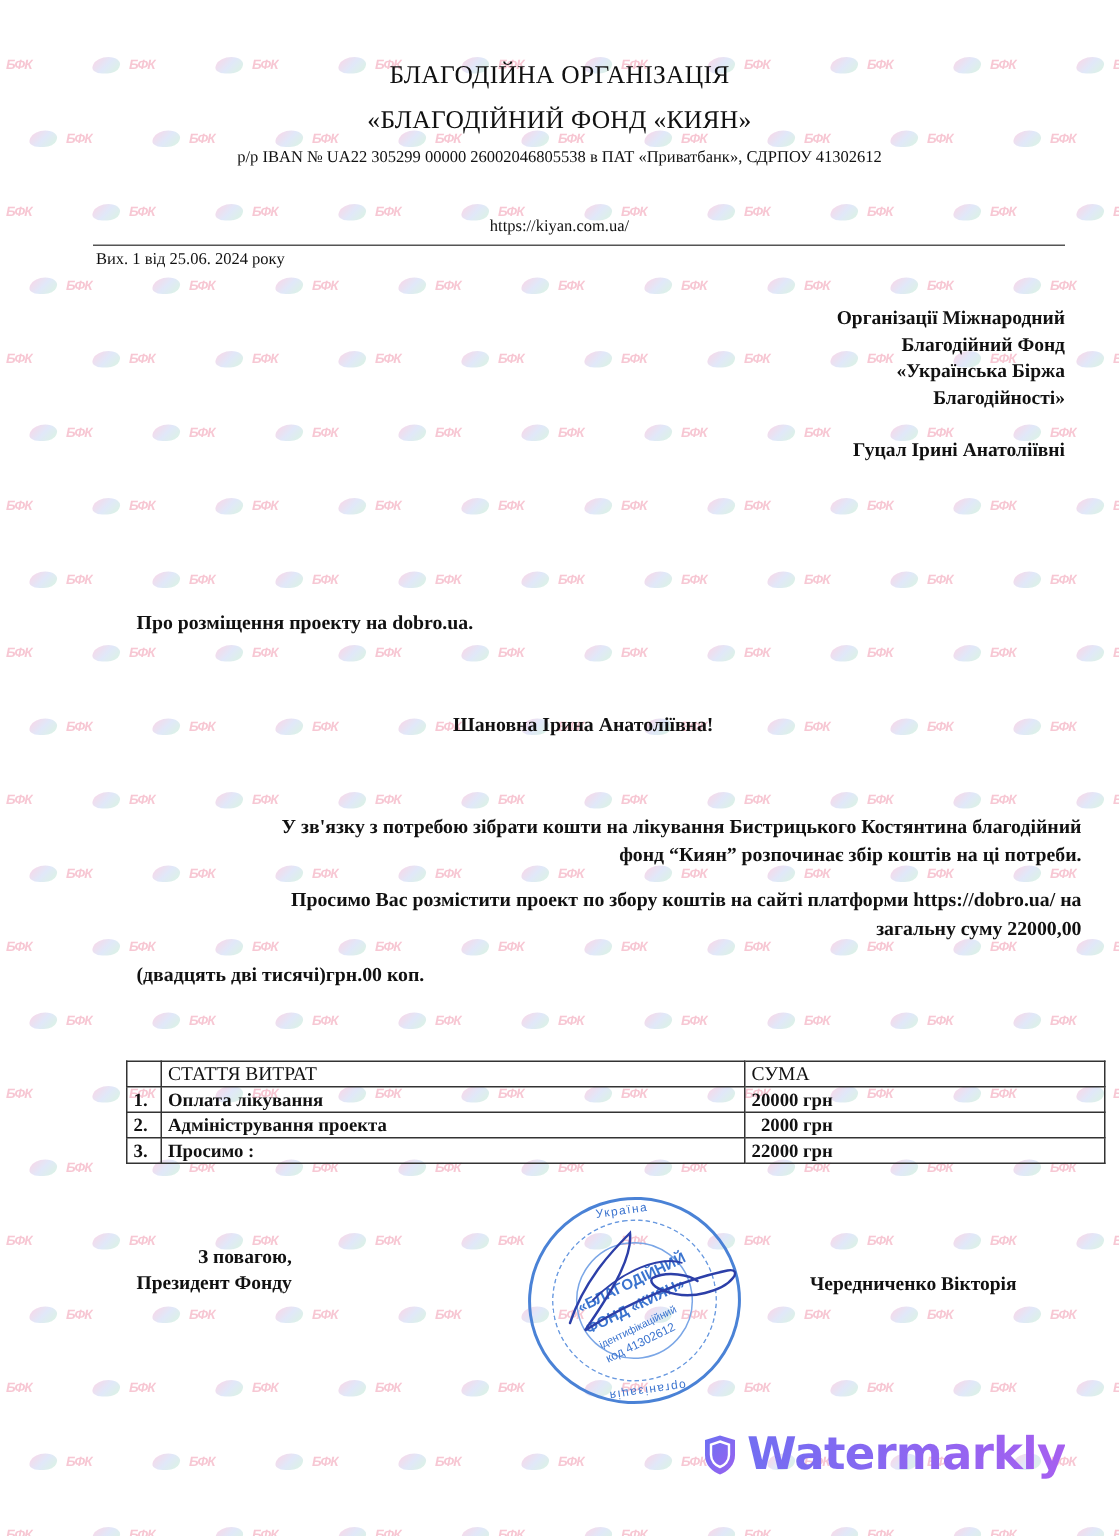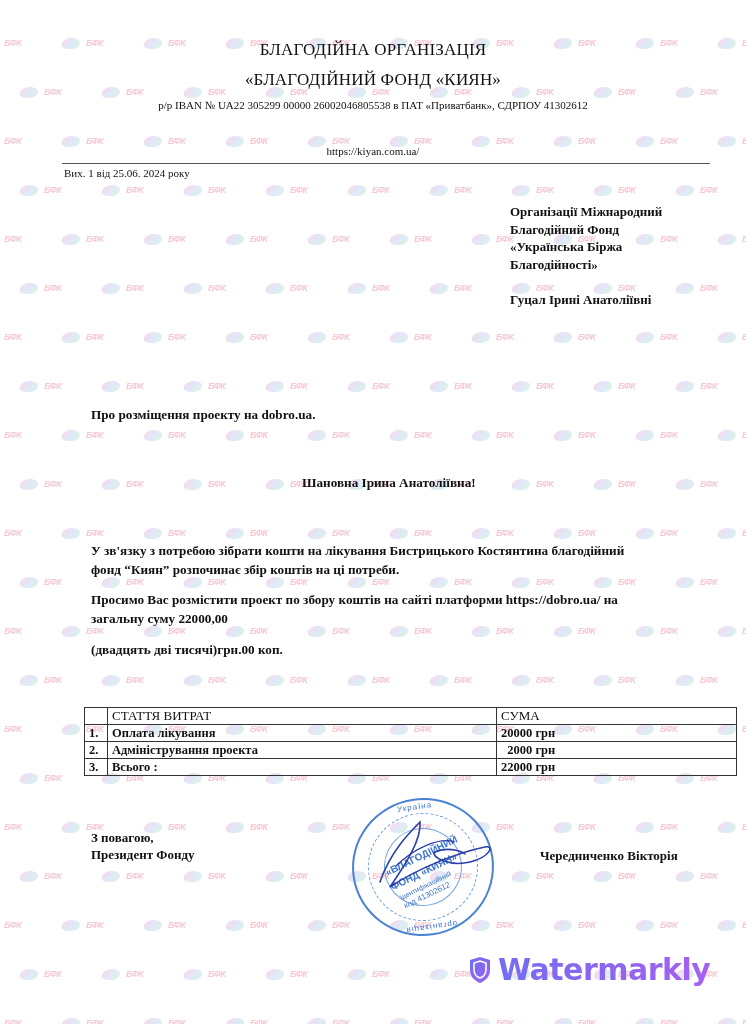--- a/index.html
+++ b/index.html
@@ -19,21 +19,21 @@
   }
   .wm-tile .txt {
     position: absolute; left: 24px; top: 2px; font-size: 9px; font-style: italic;
     color: #f19ab0; font-family: "Liberation Sans", sans-serif; font-weight: bold; letter-spacing: -0.5px;
   }
   .content { position: absolute; inset: 0; z-index: 1; }
   .center { position: absolute; left: 0; width: 746px; text-align: center; }
   .h1 { font-size: 17px; font-weight: normal; letter-spacing: 0.2px; }
   .small { font-size: 11px; }
   .hr { position: absolute; left: 62px; width: 648px; height: 0; border-top: 1.5px solid #555; }
-  .abs { position: absolute; }
+  .abs { position: absolute; text-align: right; }
   .body-text { font-size: 13.2px; font-weight: bold; line-height: 19px; }
   .addressee { left: 510px; top: 203px; width: 200px; font-size: 13px; font-weight: bold; line-height: 17.5px; }
   table.costs {
     position: absolute; left: 84px; top: 707px; width: 653px;
     border-collapse: collapse; font-size: 12.5px; font-weight: bold;
   }
   table.costs td { border: 1px solid #333; padding: 0 4px; height: 16px; line-height: 16px; }
   table.costs td.num { width: 14px; }
   table.costs td.item { width: 380px; }
   table.costs td.hdr { font-weight: normal; font-size: 13px; }
@@ -919,21 +919,21 @@
       <td class="item">Оплата лікування</td>
       <td>20000 грн</td>
     </tr>
     <tr>
       <td class="num">2.</td>
       <td class="item">Адміністрування проекта</td>
       <td style="white-space:pre;">  2000 грн</td>
     </tr>
     <tr>
       <td class="num">3.</td>
-      <td class="item">Всього :</td>
+      <td class="item">Просимо :</td>
       <td>22000 грн</td>
     </tr>
   </tbody>
     </table>
 
   <div class="abs body-text" style="left:91px; top:829px; font-size:13px; line-height:17px;">
     <div>З повагою,</div>
     <div>Президент Фонду</div>
   </div>
   <div class="abs body-text" style="left:540px; top:846px; font-size:13px;">Чередниченко Вікторія</div>

